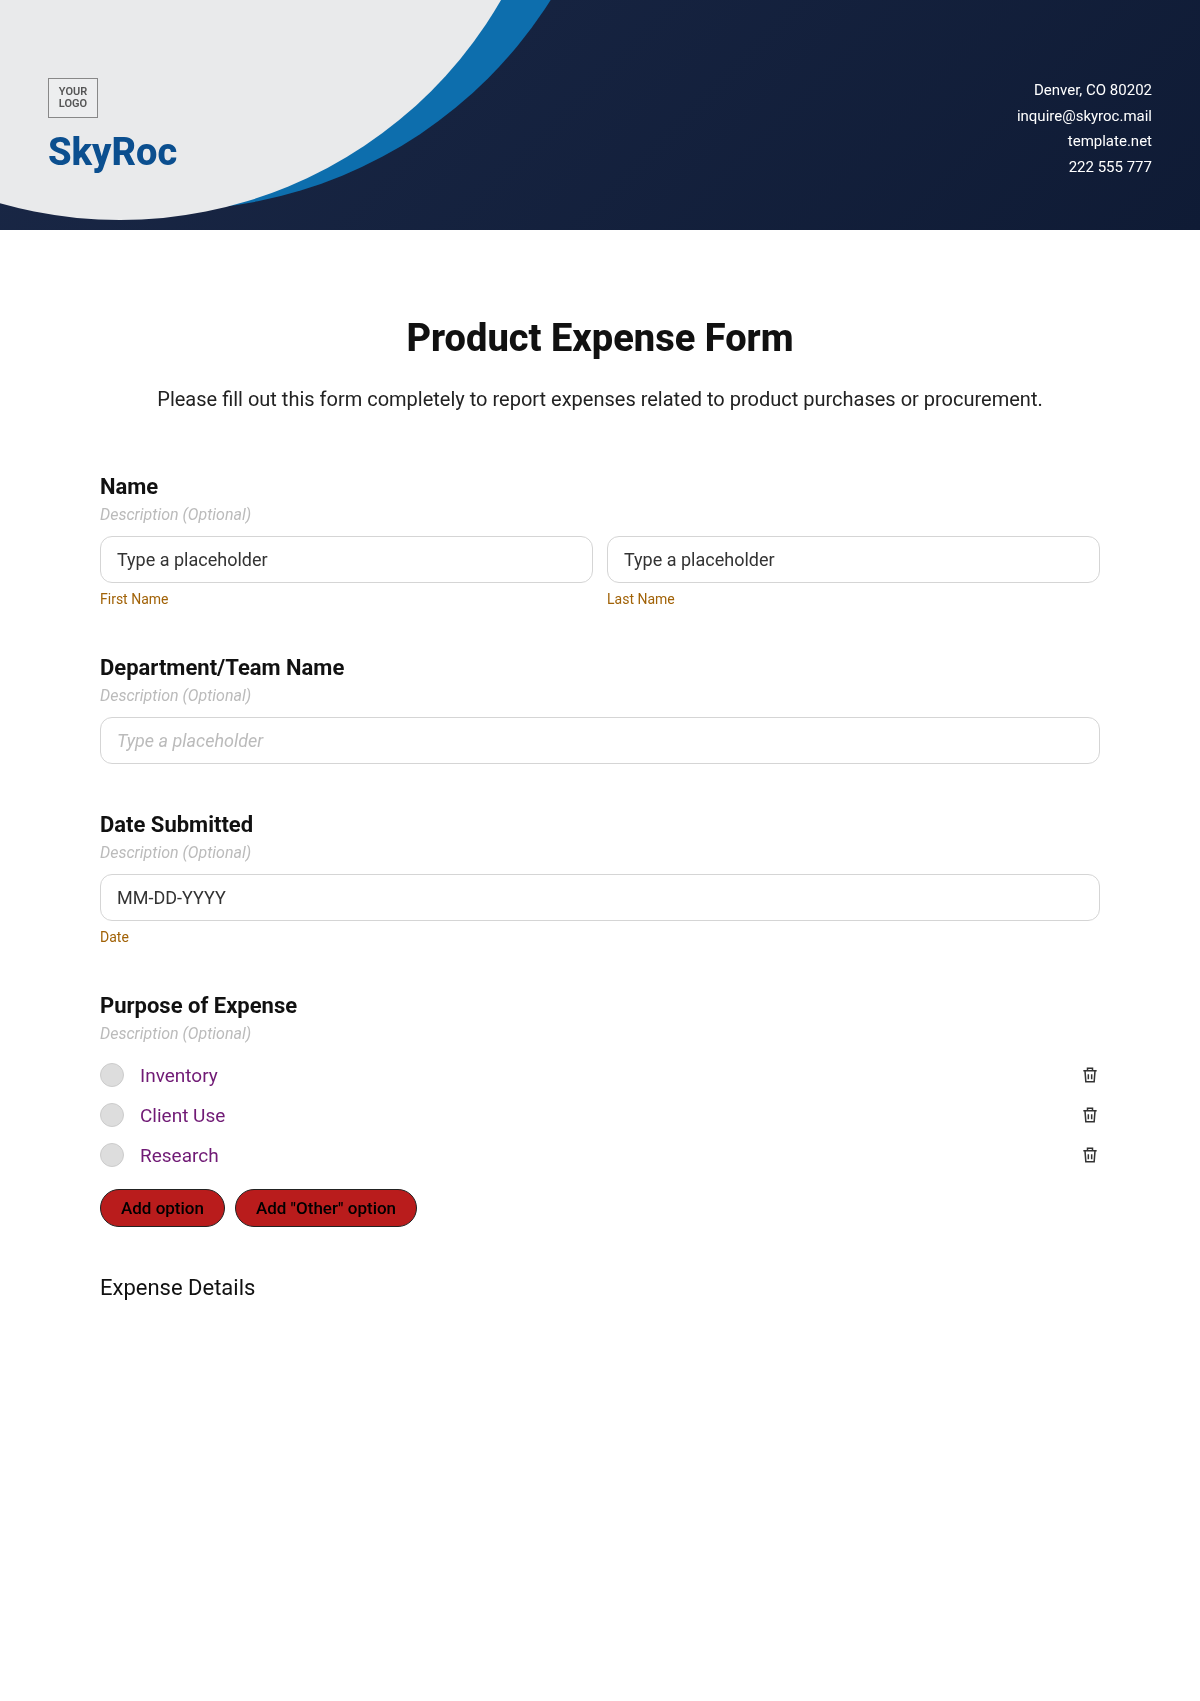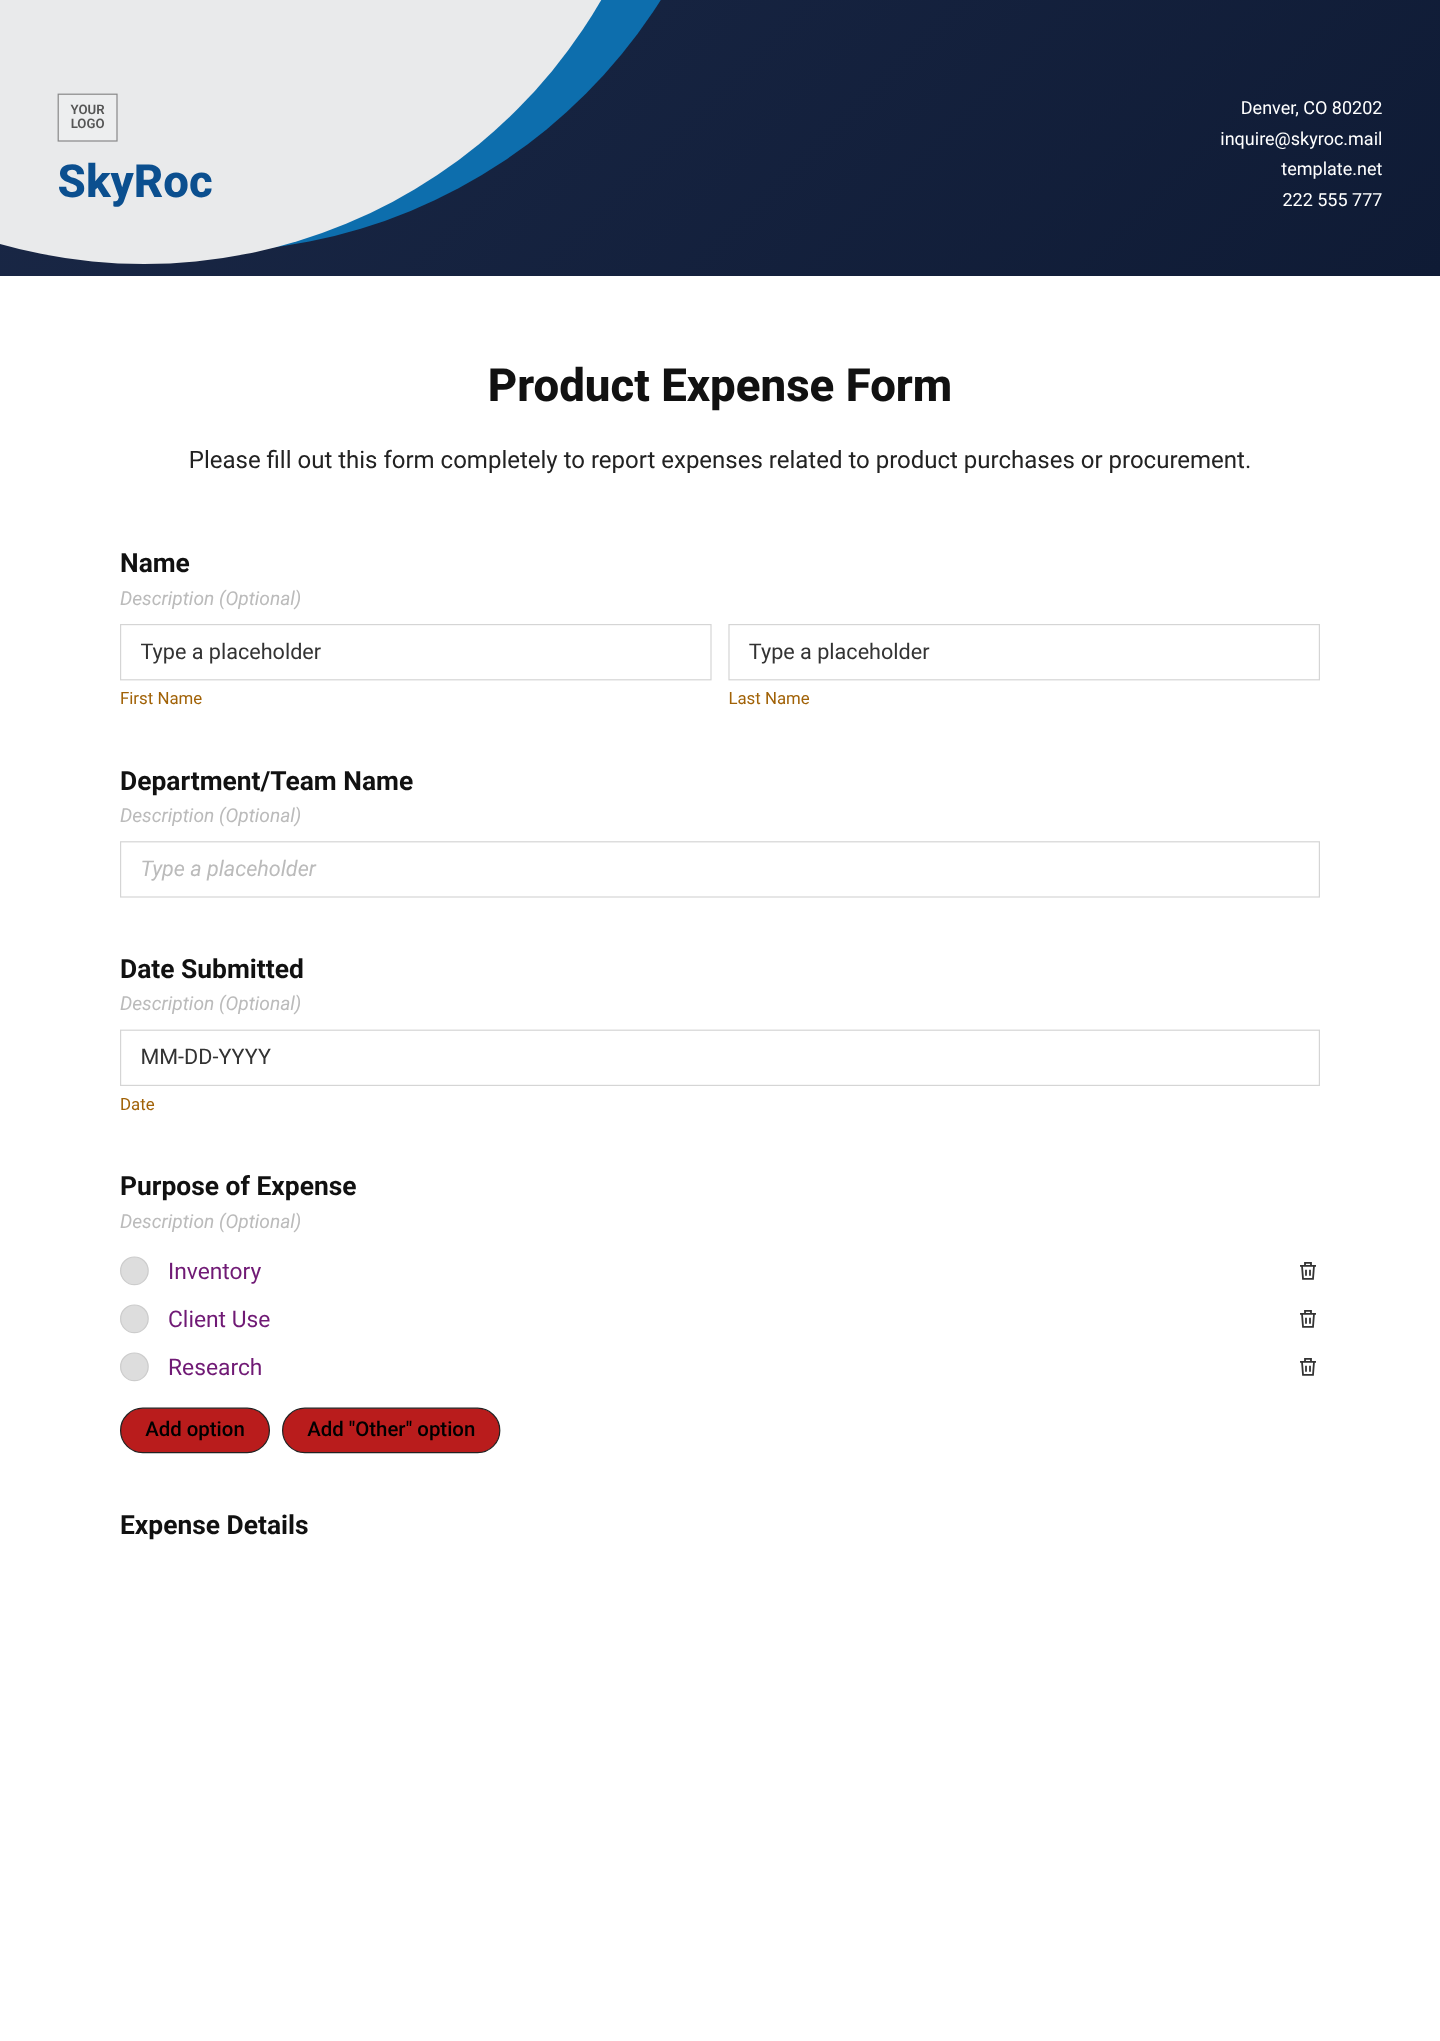--- a/index.html
+++ b/index.html
@@ -64,20 +64,21 @@
   top: 78px;
   right: 48px;
   text-align: right;
   color: #fff;
   font-size: 15px;
   line-height: 1.7;
   z-index: 10;
 }
 .content {
   padding: 70px 100px 40px;
+  margin-top: 16px;
 }
 .form-title {
   font-size: 38px;
   font-weight: 800;
   text-align: center;
   margin-bottom: 24px;
   color: #111;
 }
 .form-desc {
   font-size: 20px;
@@ -97,21 +98,21 @@
   font-size: 16px;
   font-style: italic;
   color: #bbb;
   margin-bottom: 12px;
 }
 .input-row { display: flex; gap: 14px; }
 .input-col { flex: 1; }
 .text-input {
   width: 100%;
   border: 1px solid #d5d5d5;
-  border-radius: 0;
+  border-radius: 12px;
   padding: 12px 16px;
   font-size: 18px;
   color: #333;
   font-family: inherit;
 }
 .text-input::placeholder { color: #bbb; font-style: italic; }
 .input-caption {
   font-size: 14px;
   color: #a16207;
   margin-top: 8px;
@@ -150,21 +151,21 @@
   background: #b91c1c;
   border-radius: 999px;
   padding: 8px 20px;
   font-size: 17px;
   font-weight: 500;
   cursor: pointer;
   font-family: inherit;
 }
 .section-heading {
   font-size: 22px;
-  font-weight: 700;
+  font-weight: 400;
   color: #111;
 }
 </style>
 </head>
 <body>
 
 <div class="header">
   <div class="swoop-blue"></div>
   <div class="swoop-light"></div>
   <div class="header-left">

